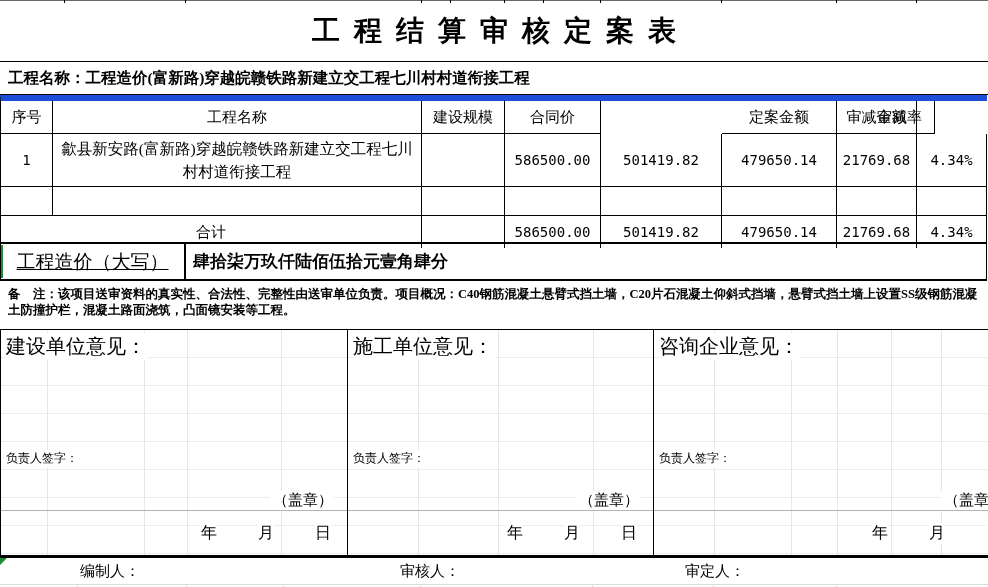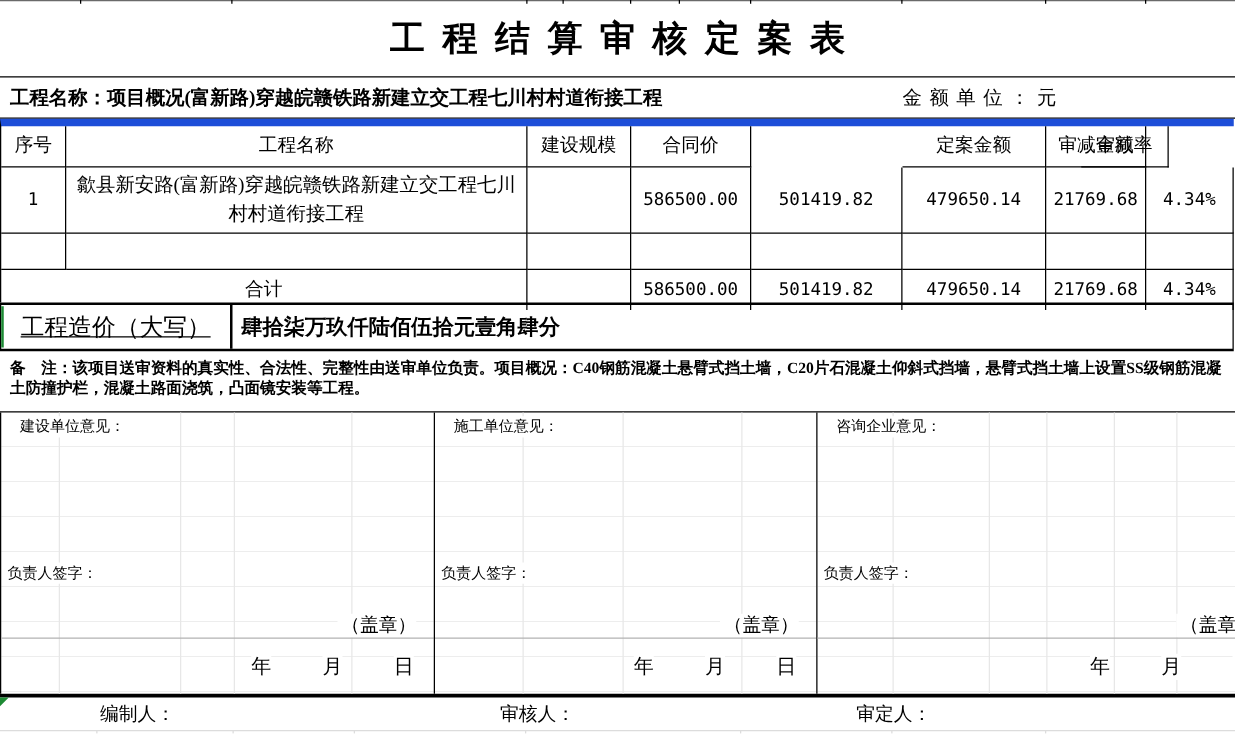--- a/index.html
+++ b/index.html
@@ -36,21 +36,21 @@
      padding-left:5px;font-size:17px;font-weight:bold;}
   
   .remark{left:0;top:281px;width:988px;height:49px;border-bottom:1px solid #000;
      padding:5px 6px 0 8px;font-size:12.5px;font-weight:bold;line-height:16px;}
   
   .ops{left:0;top:330px;width:988px;height:228px;border-bottom:3px solid #000;}
   .opbox{position:absolute;top:0;height:225px;box-sizing:border-box;border-left:1px solid #000;
      background-image:repeating-linear-gradient(to bottom,transparent 0 27px,#ededed 27px 28px);}
   .opbox.last{border-right:1px solid #000;}
   .vgrid{position:absolute;top:0;bottom:0;width:1px;background:#e7e7e7;}
-  .oplabel{position:absolute;top:3px;left:15px;font-size:12px;background:#fff;padding-right:2px;}
+  .oplabel{position:absolute;top:3px;left:5px;font-size:20px;background:#fff;padding-right:2px;}
   .opsign{position:absolute;top:120px;left:5px;font-size:12px;background:#fff;}
   .opseal{position:absolute;top:161px;right:14px;font-size:15px;background:#fff;padding-left:3px;}
   .opdate{position:absolute;left:0;right:0;bottom:0;height:44px;border-top:1px solid #b3b3b3;
      display:flex;align-items:center;justify-content:flex-end;gap:41px;padding-right:16px;
      font-size:16px;background:rgba(255,255,255,0);}
   .opdate span{background:#fff;}
   
   .footer{left:0;top:558px;width:988px;height:29px;padding-left:43px;}
   .footer .green-tri{left:0;top:0;width:0;height:0;
      border-top:7px solid #1d8a34;border-right:7px solid transparent;}
@@ -73,22 +73,21 @@
   <div class="abs toptick" style="left:600px"></div>
   <div class="abs toptick" style="left:721px"></div>
   <div class="abs toptick" style="left:836px"></div>
   <div class="abs toptick" style="left:916px"></div>
 
   <div class="abs titleblock">
     <div class="title">工程结算审核定案表</div>
   </div>
 
   <div class="abs namerow">
-    <div class="abs ptxt">工程名称：项目概况(富新路)穿越皖赣铁路新建立交工程七川村村道衔接工程</div>
-    <div class="abs unit">金额单位：元</div>
+    <div class="abs ptxt">工程名称：工程造价(富新路)穿越皖赣铁路新建立交工程七川村村道衔接工程</div>
   </div>
 
   <div class="abs tbl">
 
     <div class="c" style="left:0;top:0;width:52px;height:33px">序号</div>
     <div class="c" style="left:52px;top:0;width:369px;height:33px">工程名称</div>
     <div class="c" style="left:421px;top:0;width:83px;height:33px">建设规模</div>
     <div class="c" style="left:504px;top:0;width:96px;height:33px">合同价</div>
     <div class="c" style="left:721px;top:0;width:115px;height:33px">定案金额</div>
     <div class="c" style="left:836px;top:0;width:80px;height:33px">审减金额</div>

